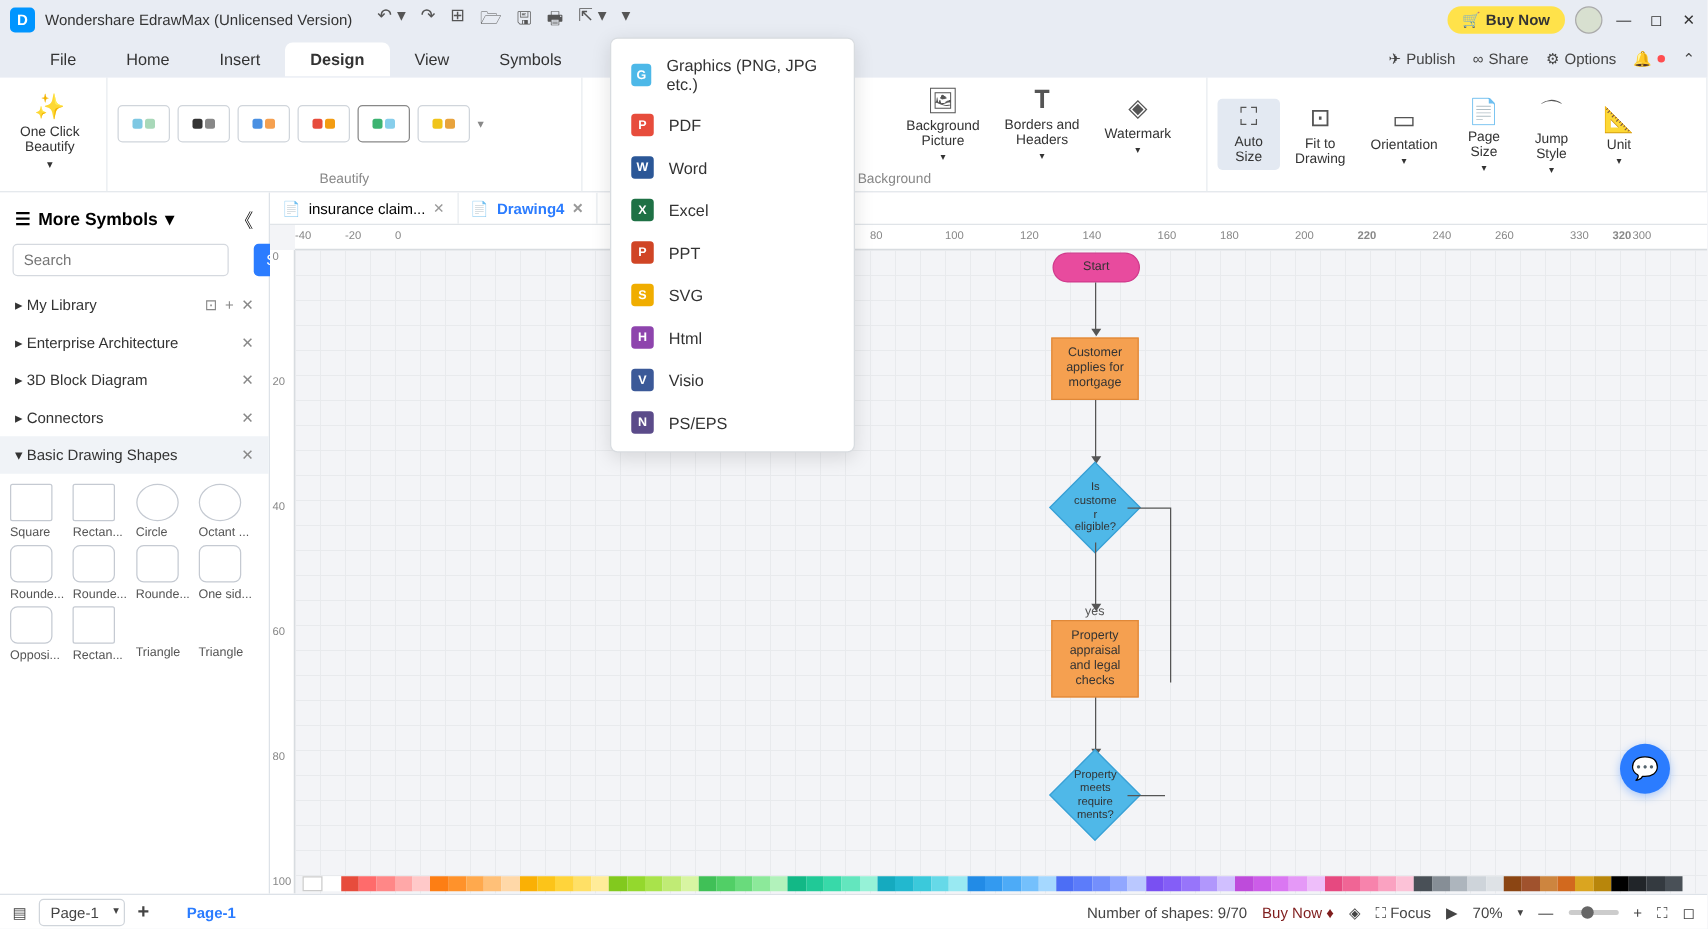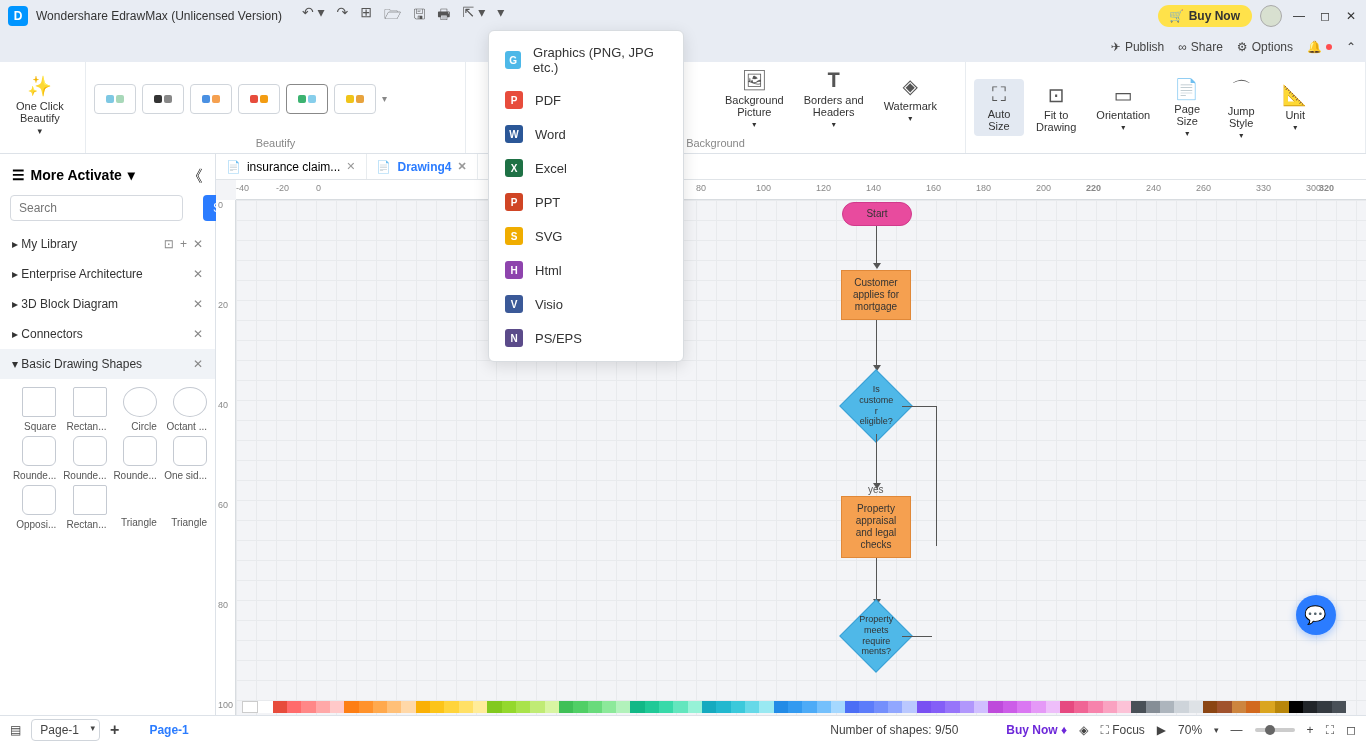--- a/index.html
+++ b/index.html
@@ -42,21 +42,21 @@
 .panel-header-title { font-weight: 600; font-size: 14px; display:flex; align-items:center; gap:6px;}
 .search-row { display: flex; padding: 0 10px 8px; gap: 20px; }
 .search-input { flex: 1; border: 1px solid #d5d9df; border-radius: 4px; padding: 5px 8px; font-size: 12px; }
 .search-btn { background: #2b7cff; color: #fff; border: none; border-radius: 4px; padding: 5px 10px; font-size: 12px; cursor:pointer;}
 .libhdr { display: flex; justify-content: space-between; padding: 8px 12px; font-size: 12px; color: #444; border-top:1px solid #eef0f3;}
 .libhdr-right { display:flex; gap:4px; align-items:center;}
 .lib-item { display: flex; justify-content: space-between; align-items: center; padding: 8px 12px; font-size: 12px; color: #333; cursor:pointer;}
 .lib-item.expanded { background: #f0f3f7; }
 .lib-controls { display:flex; gap:6px; color:#888; }
 .shapes-grid { display: grid; grid-template-columns: repeat(4, 1fr); gap: 4px 2px; padding: 8px; overflow-y:auto;}
-.shape-cell { display: flex; flex-direction: column; align-items: flex-end; font-size: 10px; color: #555; cursor:pointer;}
+.shape-cell { display: flex; flex-direction: column; align-items: flex-start; font-size: 10px; color: #555; cursor:pointer;}
 .shape-thumb { width: 34px; height: 30px; border: 1px solid #c5cad2; background: #fff; margin-bottom: 4px; border-radius:2px;}
 .shape-thumb.circle { border-radius: 50%; }
 .shape-thumb.rounded { border-radius: 6px; }
 .shape-thumb.triangle { border:none; width:0; height:0; border-left:17px solid transparent; border-right:17px solid transparent; border-bottom:28px solid #fff; position:relative;}
 .shape-thumb.triangle::after{content:'';position:absolute;left:-17px;top:0;width:0;height:0;border-left:17px solid transparent;border-right:17px solid transparent;border-bottom:28px solid #c5cad2; z-index:-1;}
 
 
 .canvas-area { flex: 1; position: relative; background: #f3f4f7; overflow: hidden; }
 .tabstrip { height: 26px; background: #fff; display: flex; border-bottom: 1px solid #e0e4e8; align-items:center;}
 .doctab { display: flex; align-items: center; gap: 6px; padding: 0 10px; font-size: 12px; height: 100%; border-right: 1px solid #e8ecef; cursor:pointer;}
@@ -88,21 +88,21 @@
 .colorbar { position:absolute; left:242px; right:20px; bottom:28px; height:14px; display:flex; gap:0;}
 .colorbar div { flex:1; height:12px; cursor:pointer;}
 .nocolor { background:#fff; position:relative; border:1px solid #ccc;}
 
 
 .statusbar { position: absolute; bottom: 0; left:0; right:0; height: 28px; background: #fff; border-top: 1px solid #dde2e8; display: flex; align-items: center; padding: 0 10px; font-size: 12px; color: #444; justify-content:space-between;}
 .status-left { display:flex; align-items:center; gap:10px;}
 .page-selector { border:1px solid #d0d5db; border-radius:4px; padding:3px 20px 3px 8px; position:relative;}
 .page-tabs { color:#2b7cff; font-weight:600; margin-left:20px;}
 .status-right { display:flex; align-items:center; gap:12px;}
-.status-right .buynow2 { color:#6d28d9; font-weight:700;margin-left:36px;}
+.status-right .buynow2 { color:#7f1d1d; font-weight:400;}
 
 
 .watermark { position:absolute; right:100px; bottom:60px; font-size:22px; color:rgba(120,120,120,0.25); pointer-events:none;}
 
 .chat-fab { position:absolute; right:30px; bottom:80px; width:40px; height:40px; background:#2b7cff; border-radius:50%; display:flex; align-items:center; justify-content:center; color:#fff; font-size:18px; cursor:pointer; box-shadow:0 2px 8px rgba(43,124,255,0.4);}
 
 .collapse-btn { transform: rotate(180deg); display:inline-block;}
 </style>
 </head>
 <body>
@@ -123,20 +123,28 @@
   <div class="titlebar-right">
     <div class="buynow">🛒 <span>Buy Now</span></div>
     <div class="avatar"></div>
     <div class="win-btn">—</div>
     <div class="win-btn">◻</div>
     <div class="win-btn">✕</div>
   </div>
 </div>
 
 <div class="menubar">
+  <div id="menus" style="display:flex;">
+      <div class="menuitem">File</div>
+      <div class="menuitem">Home</div>
+      <div class="menuitem">Insert</div>
+      <div class="menuitem active">Design</div>
+      <div class="menuitem">View</div>
+      <div class="menuitem">Symbols</div>
+    </div>
   <div class="menubar-right">
     <span>✈ <span>Publish</span></span>
     <span>∞ <span>Share</span></span>
     <span>⚙ <span>Options</span></span>
     <span>🔔<span class="notif-dot"></span></span>
     <span>⌃</span>
   </div>
 </div>
 
 <div class="ribbon">
@@ -238,21 +246,21 @@
           <span style="font-size:8px;">▾</span>
         </div>
     </div>
   </div>
 </div>
 
 <div class="workspace">
 
   <div class="leftpanel">
     <div class="panel-header">
-      <div class="panel-header-title">☰ <span>More Activate</span>▾</div>
+      <div class="panel-header-title">☰ <span>More Symbols</span>▾</div>
       <span class="collapse-btn">》</span>
     </div>
     <div class="search-row">
       <input class="search-input" placeholder="Search" style="">
       <button class="search-btn">Search</button>
     </div>
     <div id="lib-items">
         <div class="lib-item">
           <span>▸ My Library</span>
           <span class="lib-controls">
@@ -360,21 +368,21 @@
         <span style="left: 580px;">120</span>
         <span style="left: 630px;">140</span>
         <span style="left: 690px;">160</span>
         <span style="left: 740px;">180</span>
         <span style="left: 800px;">200</span>
         <span style="left: 850px; font-weight: bold;">220</span>
         <span style="left: 910px;">240</span>
         <span style="left: 960px;">260</span>
         <span style="left: 1020px;">330</span>
         <span style="left: 1070px;">300</span>
-        <span style="left: 1083px; font-weight: bold;">320</span>
+        <span style="left: 1054px; font-weight: bold;">320</span>
       </div>
     <div class="ruler-v" id="ruler-v">
         <span style="top: 0px;">0</span>
         <span style="top: 100px;">20</span>
         <span style="top: 200px;">40</span>
         <span style="top: 300px;">60</span>
         <span style="top: 400px;">80</span>
         <span style="top: 500px;">100</span>
       </div>
     <div class="canvas-inner">
@@ -534,21 +542,21 @@
   </div>
 
 <div class="statusbar">
   <div class="status-left">
     <span>▤</span>
     <div class="page-selector"><span>Page-1</span> <span style="position:absolute;right:4px;font-size:9px;">▾</span></div>
     <span style="font-size:16px; font-weight:bold;">+</span>
     <span class="page-tabs">Page-1</span>
   </div>
   <div class="status-right">
-    <span>Number of shapes: 9/50</span>
+    <span>Number of shapes: 9/70</span>
     <span class="buynow2"><span>Buy Now</span> ♦</span>
     <span>◈</span>
     <span>⛶ <span>Focus</span></span>
     <span>▶</span>
     <span>70%</span>
       <span style="font-size:9px;">▾</span>
     <span>—</span>
     <span style="width:40px; height:4px; background:#ccc; border-radius:2px; position:relative;">
         <span style="position:absolute;left:10px;top:-3px;width:10px;height:10px;background:#666;border-radius:50%;"></span>
       </span>

